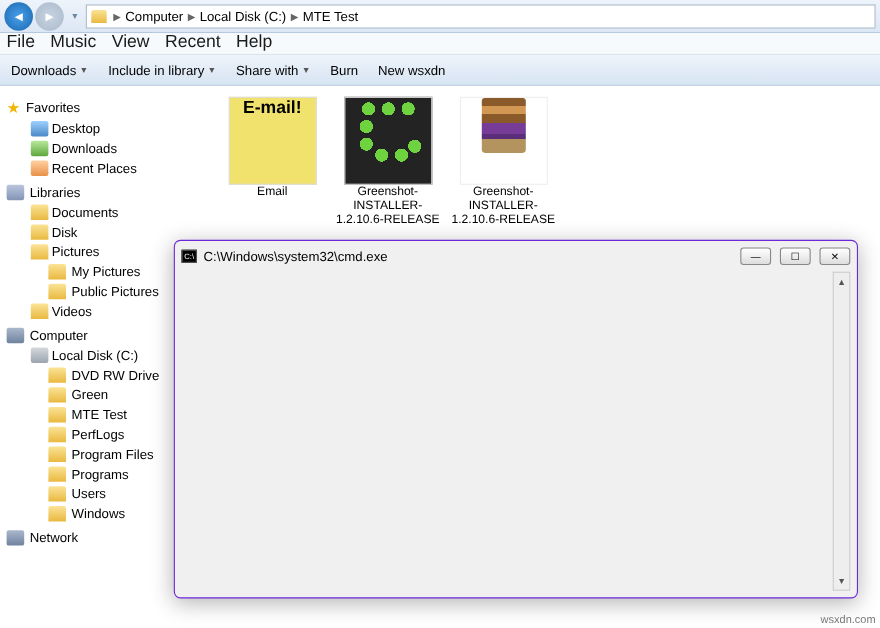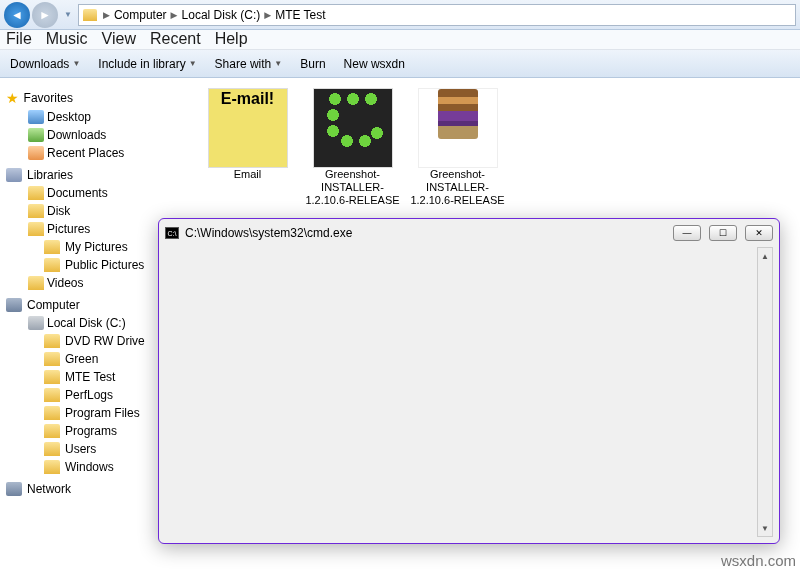--- a/index.html
+++ b/index.html
@@ -59,21 +59,21 @@
 .cmd-window { position: absolute; left: 158px; top: 218px; width: 622px; height: 326px; background: #f0f0f0; border: 1px solid #6d28d9; border-radius: 6px; box-shadow: 0 4px 20px rgba(0,0,0,.3); }
 .cmd-title { height: 28px; display: flex; align-items: center; padding: 0 6px; font-size: 12px; gap: 6px; }
 .cmd-ico { width: 14px; height: 12px; background: #000; border: 1px solid #555; display: inline-flex; align-items: center; justify-content: center; font-size: 7px; color: #fff; }
 .cmd-title .spacer { flex: 1; }
 .cmd-btn { width: 28px; height: 16px; border: 1px solid #888; border-radius: 3px; background: linear-gradient(#fff,#ddd); display: flex; align-items: center; justify-content: center; font-size: 9px; margin-left: 2px; }
 .cmd-body { position: absolute; top: 28px; left: 6px; right: 22px; bottom: 6px; background: #000; color: #c0c0c0; font-family: "Consolas","Courier New",monospace; font-size: 13px; padding: 4px 6px; white-space: pre; }
 .cmd-scroll { position: absolute; top: 28px; right: 6px; bottom: 6px; width: 16px; background: #eee; border: 1px solid #ccc; }
 .cmd-scroll .arr { height: 16px; display: flex; align-items: center; justify-content: center; font-size: 8px; color: #555; }
 .cmd-scroll .track { flex: 1; }
 
-.watermark { position: absolute; bottom: 2px; right: 4px; font-size: 15px; color: #777; margin-top: 19px; }
+.watermark { position: absolute; bottom: 2px; right: 4px; font-size: 10px; color: #777; margin-top: 19px; }
 </style>
 </head>
 <body>
 
 <div class="titlebar">
   <div class="nav-btn nav-back">◄</div>
   <div class="nav-btn nav-fwd">►</div>
   <div class="nav-drop">▼</div>
   <div class="addr">
     <span class="folder-ico"></span>

